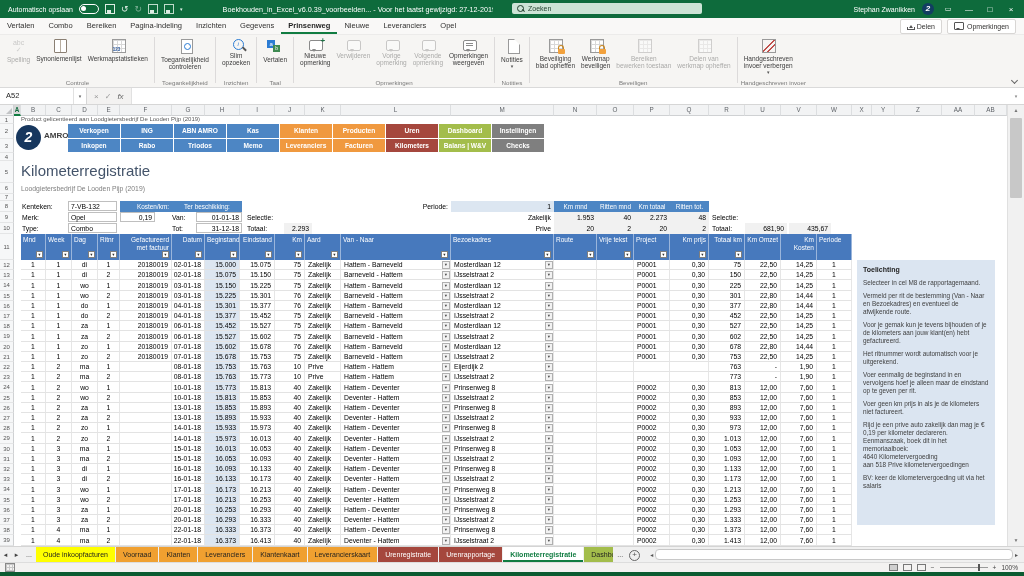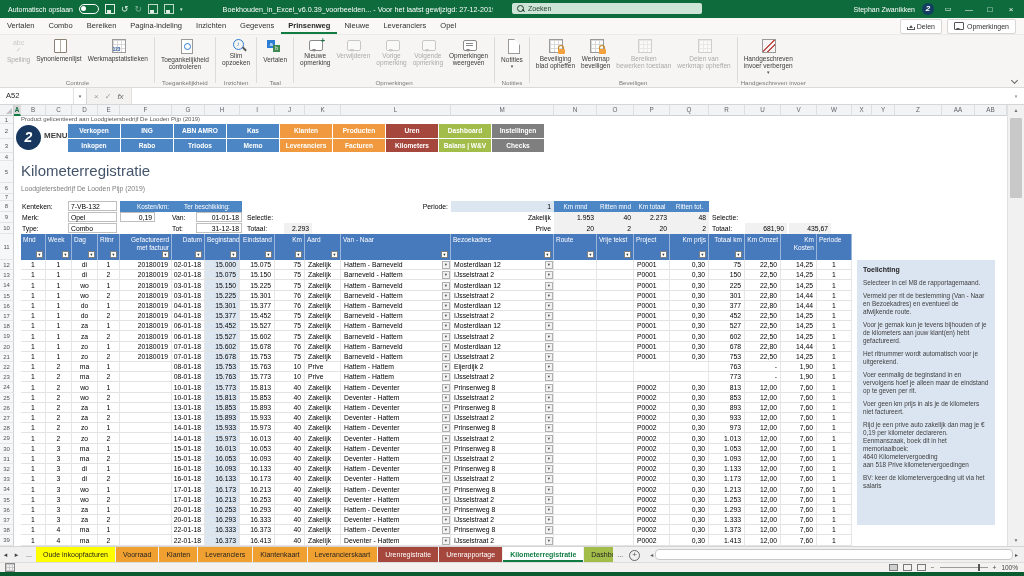--- a/index.html
+++ b/index.html
@@ -343,21 +343,21 @@
     </div>
     <div id="fbinput"></div>
     <div id="fbexp">▾</div>
   </div>
 
   <div id="sheet">
     <div id="canvas">
       <div id="corner"></div>
       <div class="abs" id="lic">Product gelicentieerd aan Loodgietersbedrijf De Looden Pijp (2019)</div>
       <div class="abs" id="logo">2</div>
-      <div class="abs" id="menu-label">MENU</div>
+      <div class="abs" id="menu-label">AMRO</div>
       <div class="abs" id="pgtitle">Kilometerregistratie</div>
       <div class="abs" id="pgsub">Loodgietersbedrijf De Looden Pijp (2019)</div>
 
       <div class="ilbl" style="left:22px;top:96px;">Kenteken:</div>
       <div class="ibox" style="left:68px;top:96px;width:49px;">7-VB-132</div>
       <div class="bluecell" style="left:120px;top:96px;width:52px;text-align:right;padding-right:3px;box-sizing:border-box;">Kosten/km:</div>
       <div class="bluecell" style="left:172px;top:96px;width:70px;">Ter beschikking:</div>
       <div class="ilbl" style="left:22px;top:107px;">Merk:</div>
       <div class="ibox" style="left:68px;top:107px;width:49px;">Opel</div>
       <div class="ibox right" style="left:120px;top:107px;width:35px;">0,19</div>

